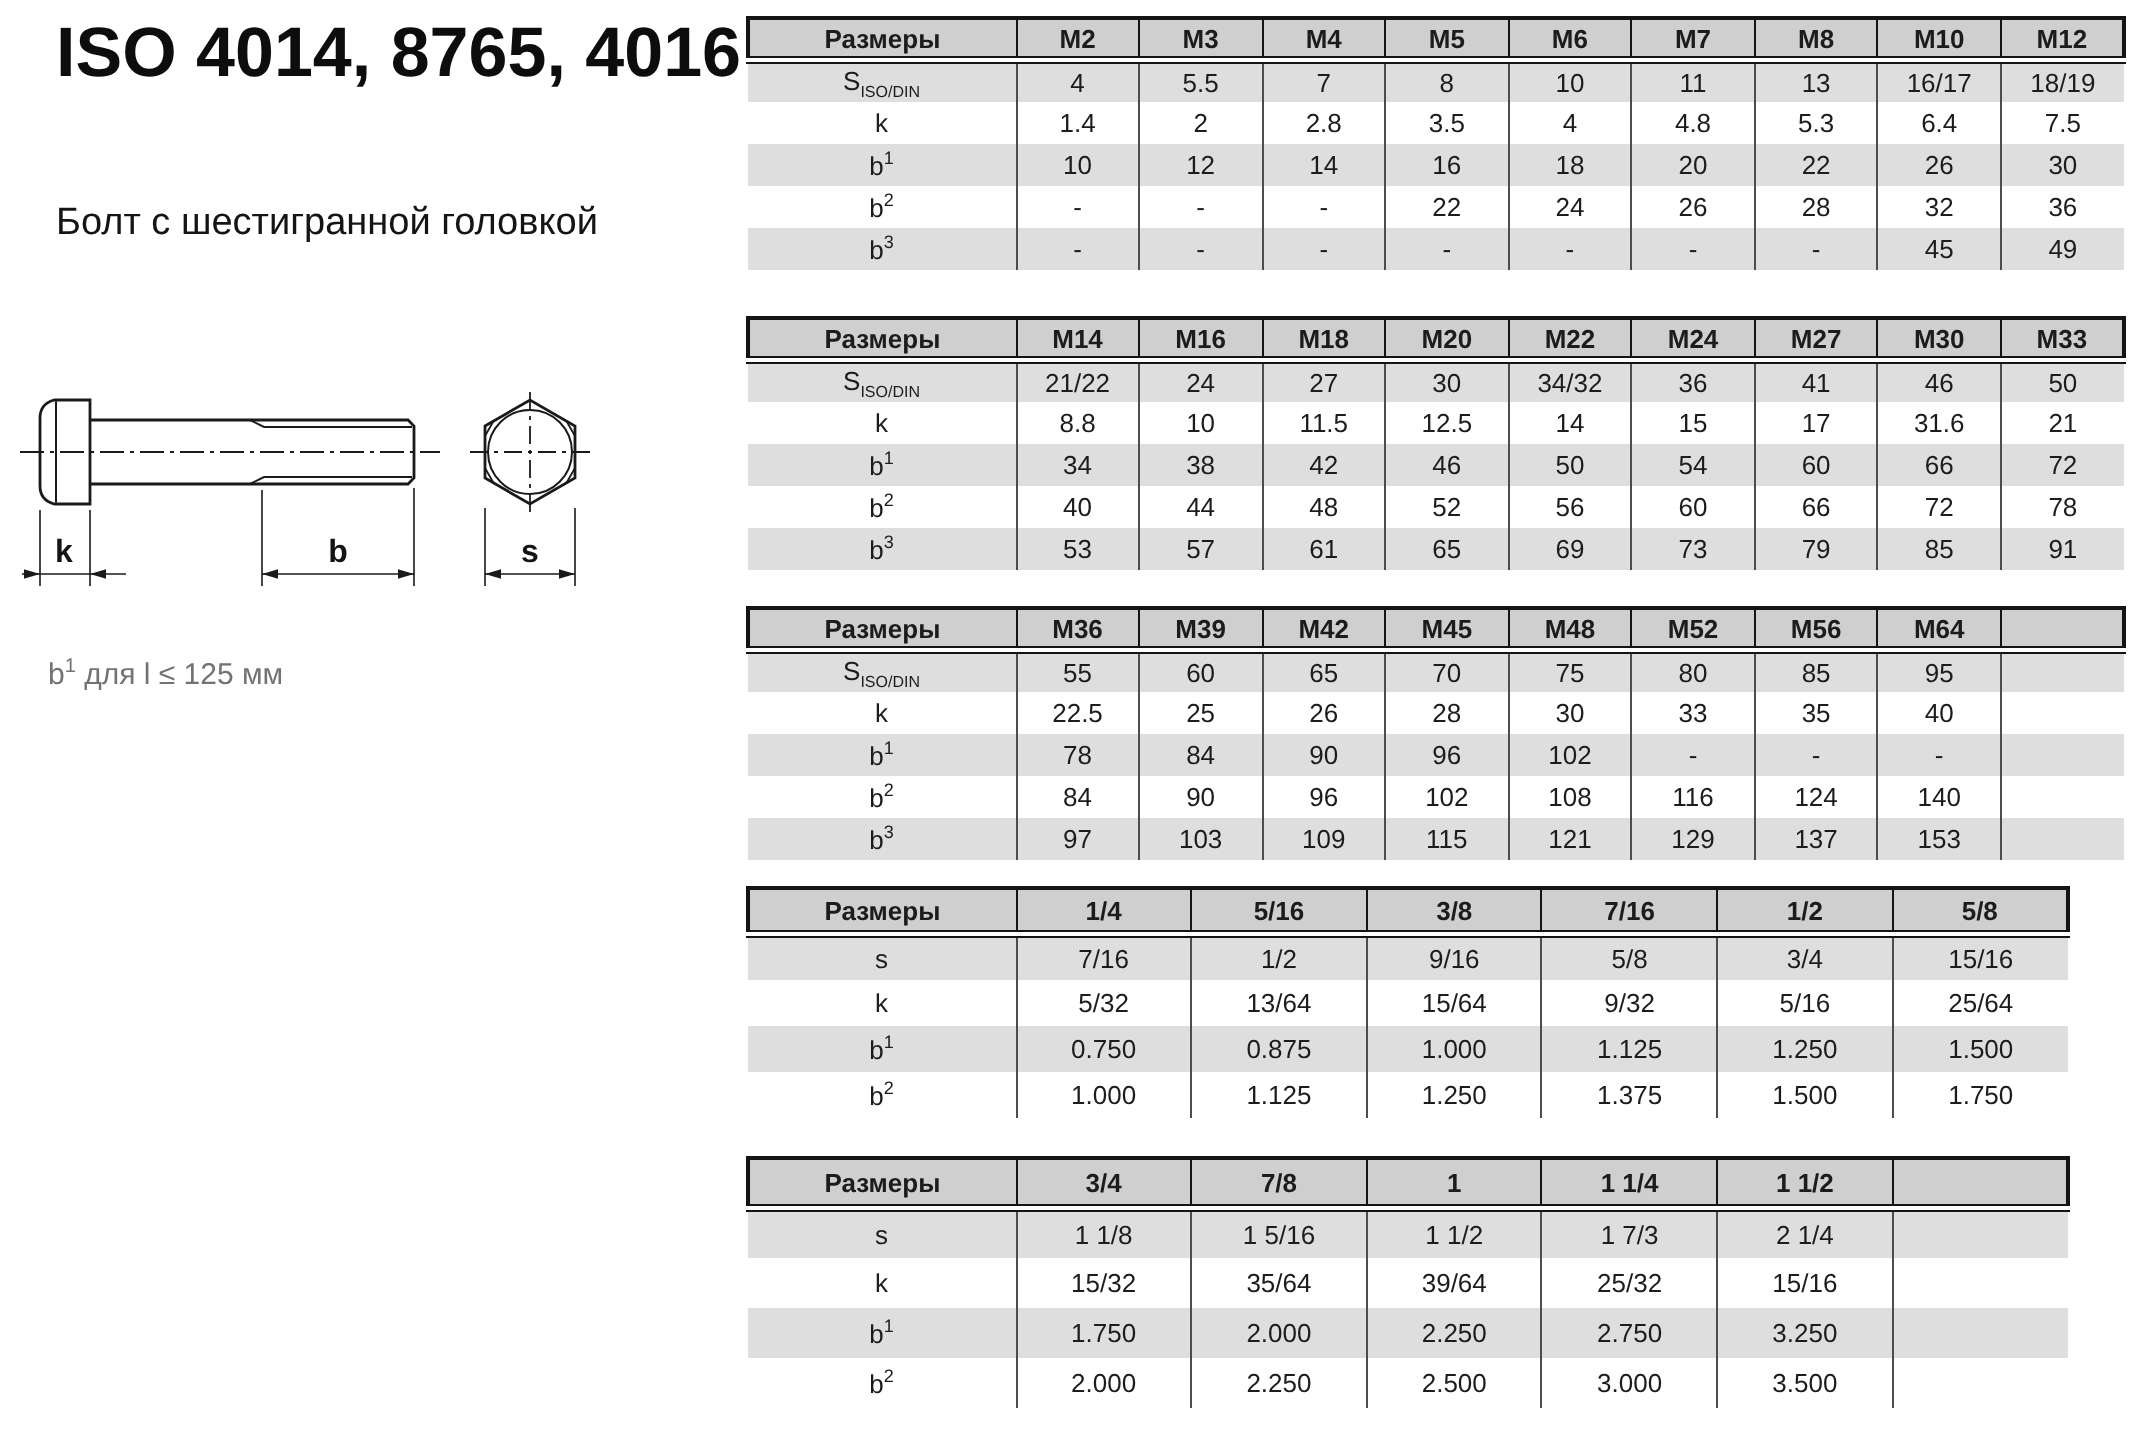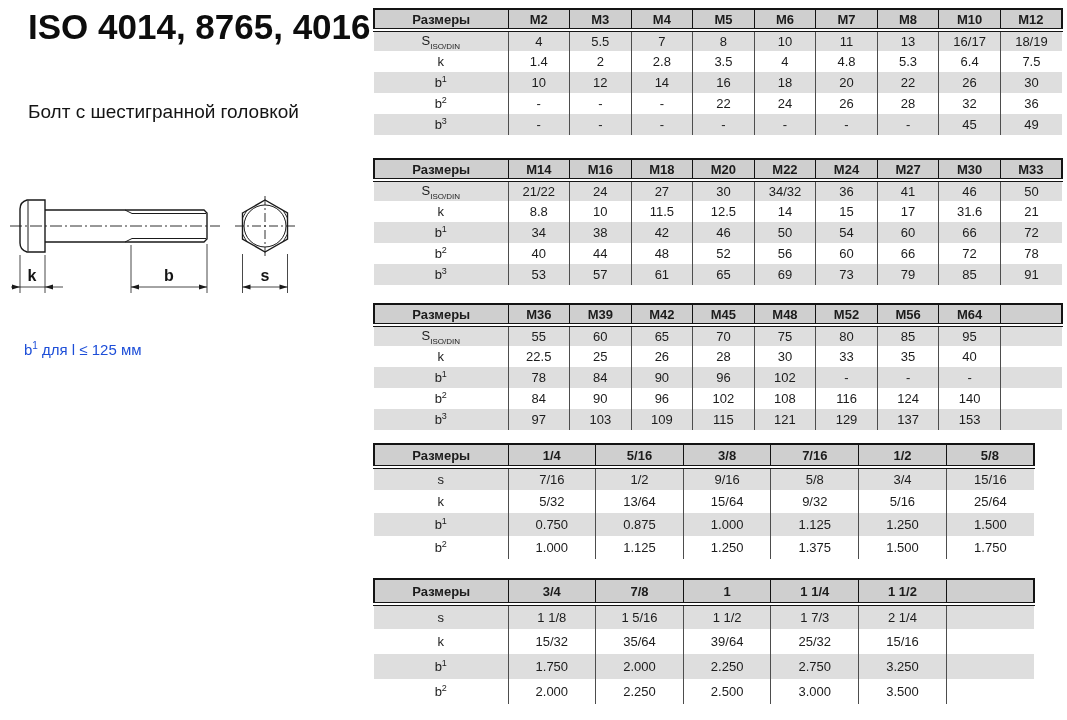--- a/index.html
+++ b/index.html
@@ -16,21 +16,21 @@
   
   .title-block{position:absolute;left:28px;top:8px;}
   .title-line{font-size:35px;font-weight:bold;line-height:37px;color:#0d0d0d;}
   .subtitle-block{position:absolute;left:28px;top:98px;text-align:right;}
   .subtitle-line{font-size:19px;line-height:28px;color:#141414;}
 
   .drawing-wrap{position:absolute;left:8px;top:183px;width:345px;height:125px;}
   .drawing-wrap svg{display:block;}
   .dim-label{font-family:"Liberation Sans", sans-serif;font-size:16px;font-weight:bold;fill:#141414;}
 
-  .notes{position:absolute;left:24px;top:332px;font-size:15px;line-height:27px;color:#1d4ed8;}
+  .notes{position:absolute;left:24px;top:320px;font-size:15px;line-height:27px;color:#737373;}
   .notes sup{font-size:10px;}
 
   
   .tbl{position:absolute;left:373px;}
   .tbl-0{top:8px;width:690px;}
   .tbl-1{top:158px;width:690px;}
   .tbl-2{top:303px;width:690px;}
   .tbl-3{top:443px;width:662px;}
   .tbl-4{top:578px;width:662px;}
 

